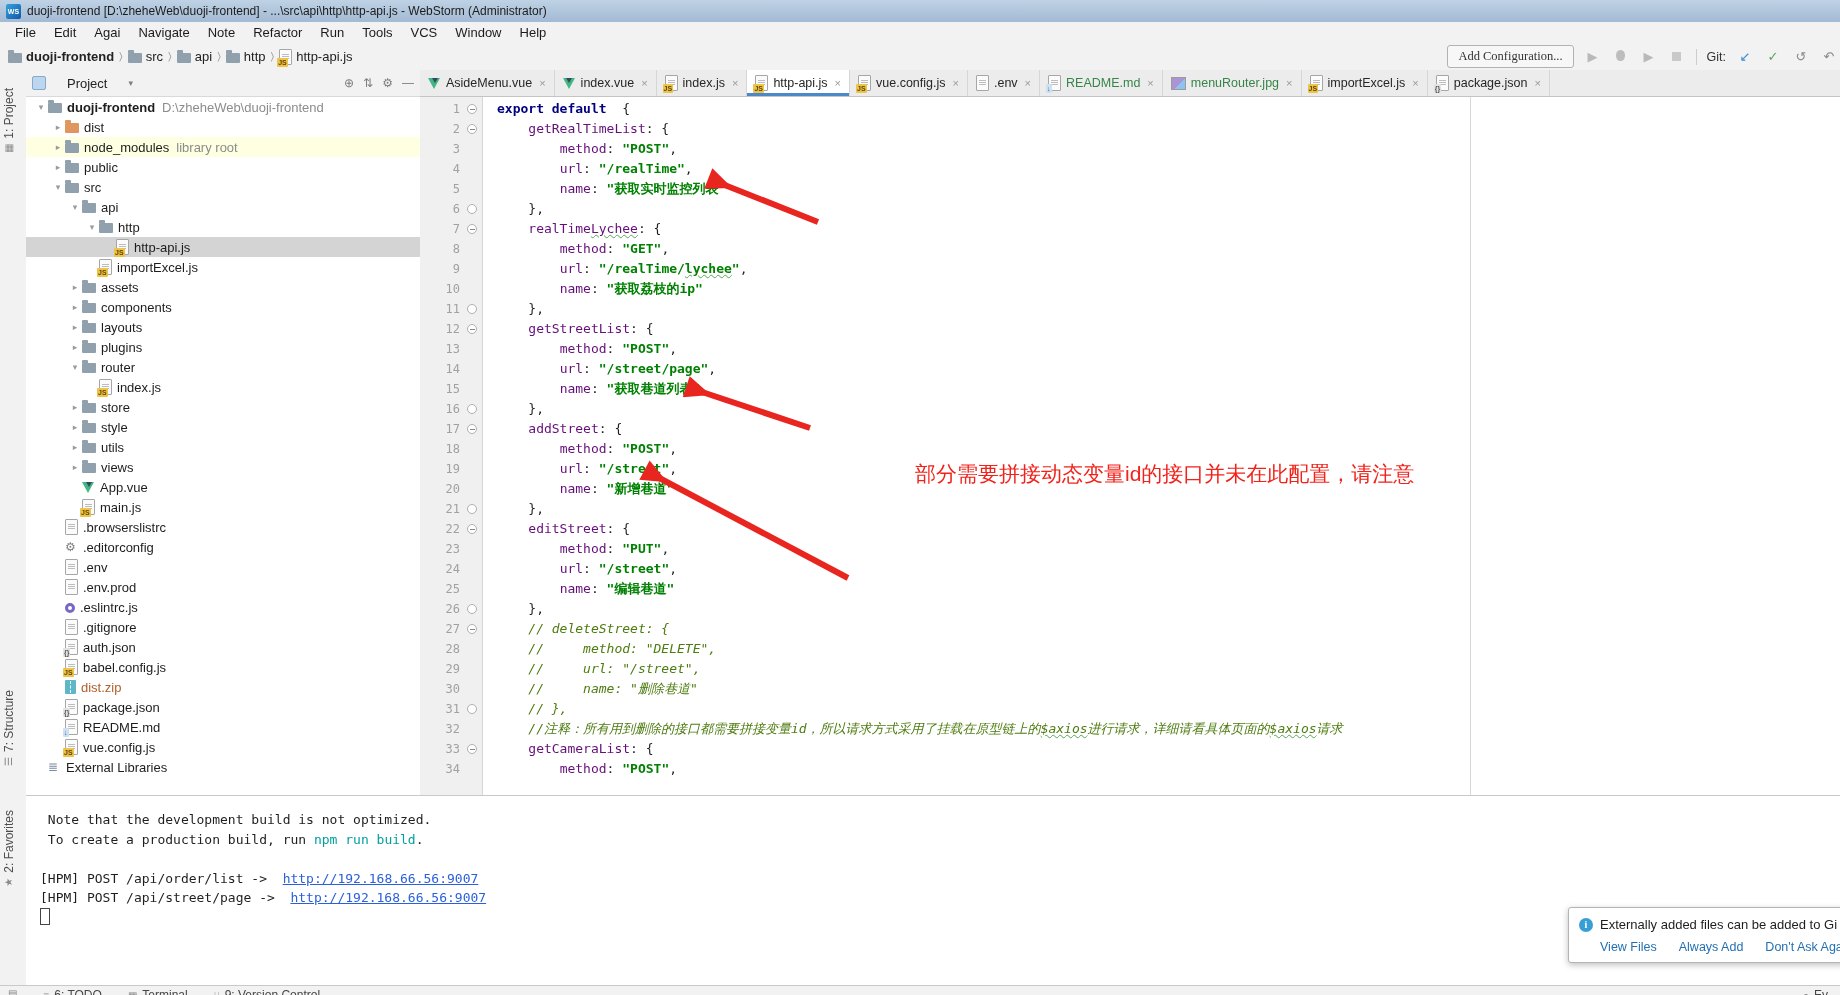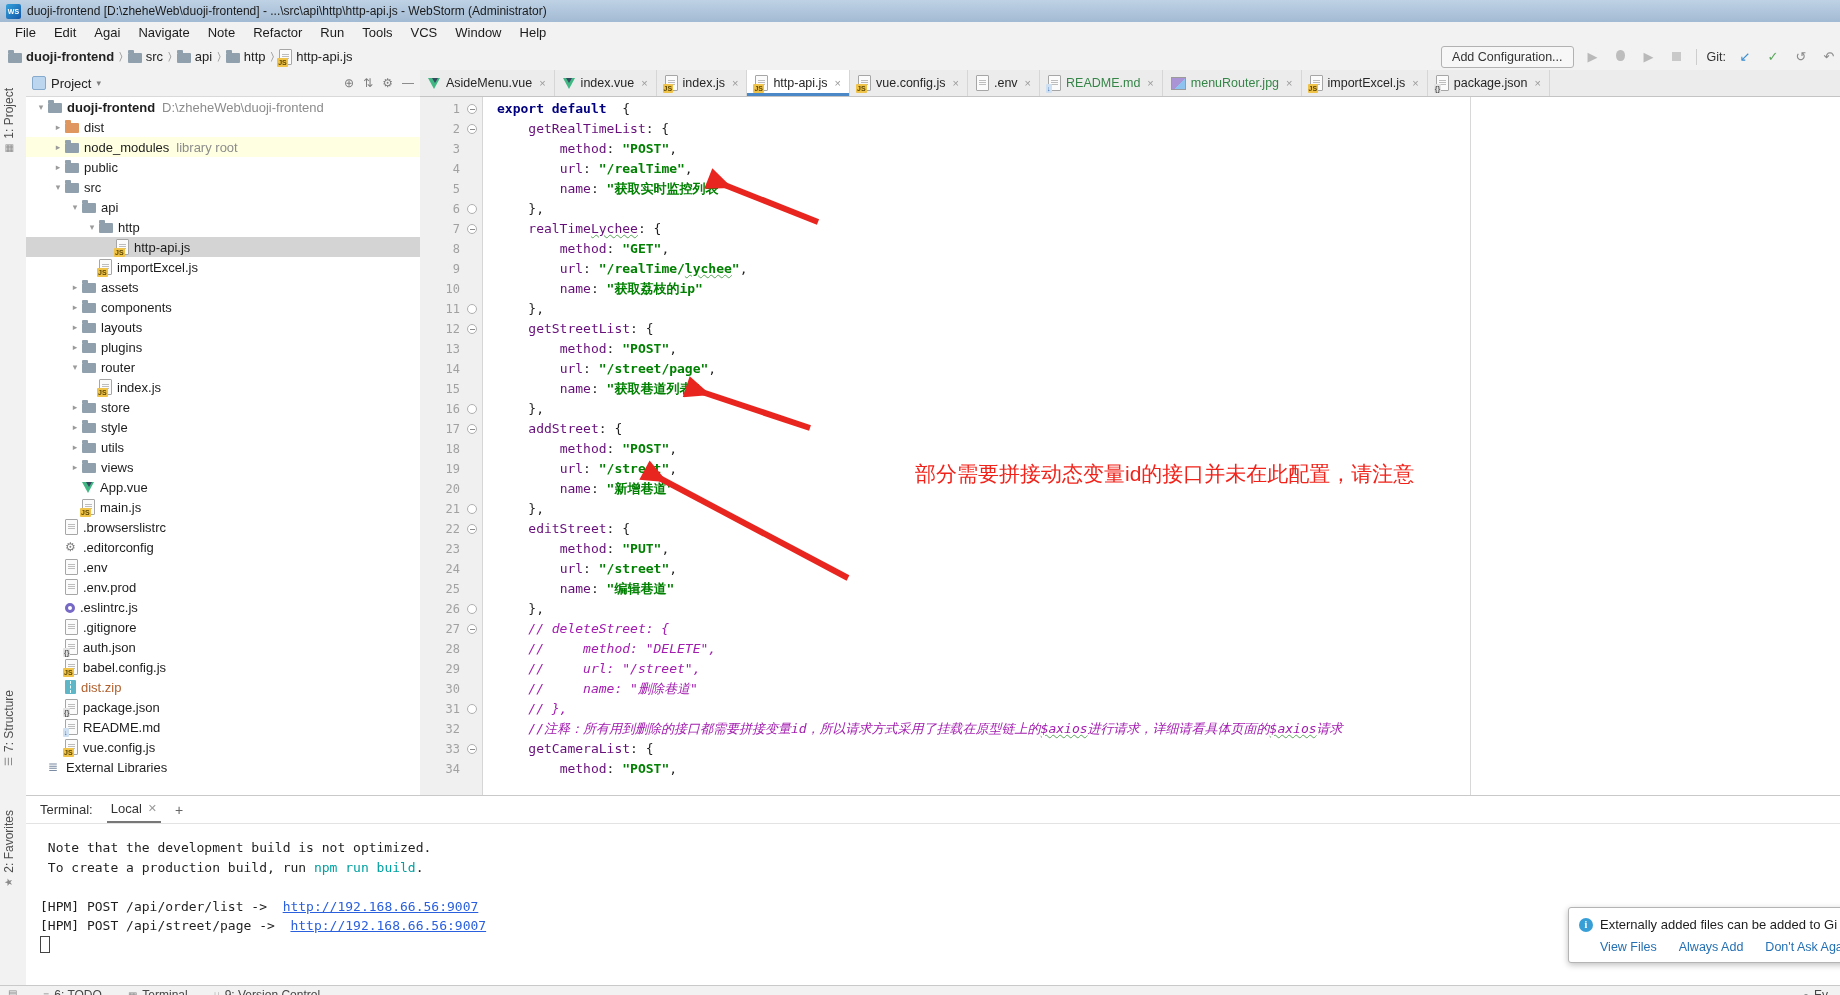--- a/index.html
+++ b/index.html
@@ -15,41 +15,41 @@
   #menubar{left:0;top:22px;right:0;height:21px;background:#f2f2f2;display:flex;align-items:center;padding-left:6px;}
   .menu-item{font-size:13px;color:#1b1b1b;padding:2px 9px;cursor:default;}
   
   #toolbar{left:0;top:43px;right:0;height:27px;background:#f2f2f2;border-bottom:1px solid #c9c9c9;
     display:flex;align-items:center;}
   #breadcrumbs{display:flex;align-items:center;gap:4px;padding-left:8px;font-size:13px;color:#222;}
   .crumb{display:flex;align-items:center;gap:4px;}
   .crumb-sep{color:#9a9a9a;font-size:11px;padding:0 1px;}
   #toolbar-right{margin-left:auto;display:flex;align-items:center;gap:10px;padding-right:2px;}
   #add-config{border:1px solid #b2b2b2;background:#f7f7f7;border-radius:3px;font-size:12.5px;
-    color:#333;padding:3px 10px;}
+    color:#333;padding:3px 10px;font-family:Liberation Serif, serif;}
   .tb-ico{font-size:13px;color:#b9b9b9;width:18px;text-align:center;}
   .tb-sep{width:1px;height:16px;background:#cdcdcd;}
   #git-label{font-size:12.5px;color:#333;}
   .ico-git-update{color:#3d8fd1;}
   .ico-git-commit{color:#57a559;}
   .ico-gray{color:#8b8b8b;}
   .ico-bug{display:inline-block;width:9px;height:11px;background:#bdbdbd;border-radius:50%/55%;}
   .ico-stop{display:inline-block;width:9px;height:9px;background:#c9c9c9;}
   
   #stripe-left{left:0;top:70px;bottom:0;width:26px;background:#f2f2f2;border-right:1px solid #d4d4d4;}
   .stripe-label{position:absolute;left:2px;writing-mode:vertical-rl;transform:rotate(180deg);
     font-size:12px;color:#4d4d4d;display:flex;align-items:center;gap:4px;}
   #stripe-project{top:18px;}
   #stripe-structure{top:620px;}
   #stripe-favorites{top:740px;}
   .stripe-ico{font-size:10px;color:#8a8a8a;transform:rotate(90deg);}
   
   #tree-panel{left:26px;top:70px;width:394px;height:725px;background:#fff;border-right:1px solid #c9c9c9;}
   #tree-header{height:26px;background:#f2f2f2;border-bottom:1px solid #d9d9d9;display:flex;align-items:center;
-    padding:0 6px;gap:5px;font-size:13px;color:#222;}
+    padding:0 6px;gap:21px;font-size:13px;color:#222;}
   .panel-ico{width:12px;height:12px;background:#bcd6ef;border:1px solid #85aacc;border-radius:2px;}
   #tree-header .hdr-icons{margin-left:auto;display:flex;gap:9px;color:#7e7e7e;font-size:12px;}
   #tree-rows{overflow:hidden;height:699px;}
   .trow{height:20px;display:flex;align-items:center;font-size:13px;color:#1d1d1d;white-space:nowrap;}
   .trow.sel{background:#d4d4d4;}
   .trow.hl{background:#ffffe1;}
   .chev{width:14px;text-align:center;color:#9b9b9b;font-size:9px;flex:none;}
   .tlabel{margin-left:5px;}
   .tsuffix{margin-left:7px;color:#8c8c8c;}
   .bold{font-weight:bold;}
@@ -91,21 +91,21 @@
     padding-top:2px;box-sizing:border-box;}
   .gl{height:20px;position:relative;color:#a1a1a1;font-size:12px;text-align:right;padding-right:22px;}
   .fold{position:absolute;right:5px;top:5px;width:8px;height:8px;border:1px solid #b0b0b0;border-radius:50%;background:#fff;}
   .fold.open:after{content:'';position:absolute;left:1.5px;right:1.5px;top:3.5px;border-top:1px solid #8a8a8a;}
   #code-lines{position:absolute;left:77px;top:2px;right:12px;white-space:pre;}
   .cl{height:20px;}
   .tk{color:#000080;font-weight:bold;}
   .tp{color:#660e7a;}
   .ts{color:#008000;font-weight:bold;}
   .tt{color:#1f1f1f;}
-  .tc{color:#a21caf;font-style:italic;}
+  .tc{color:#4d7c0f;font-style:italic;}
   .w{text-decoration:underline;text-decoration-style:wavy;text-decoration-color:#57a657;text-decoration-thickness:1px;}
   #margin-line{position:absolute;left:1050px;top:0;bottom:0;border-left:1px solid #d8d8d8;}
   
   #annotation-text{left:915px;top:460px;font-size:21px;color:#f1221a;z-index:6;white-space:nowrap;}
   #arrows{left:0;top:0;width:1840px;height:995px;pointer-events:none;z-index:5;}
   
   #terminal{left:26px;top:795px;right:0;height:190px;background:#fff;border-top:1px solid #c9c9c9;}
   #term-header{height:27px;display:flex;align-items:center;gap:14px;padding-left:14px;
     border-bottom:1px solid #e3e3e3;font-size:13px;color:#333;}
   #term-tab{display:flex;align-items:center;gap:6px;height:100%;padding:0 4px;border-bottom:2px solid #777;box-sizing:border-box;}
@@ -497,28 +497,20 @@
     <marker id="ah" markerUnits="userSpaceOnUse" markerWidth="28" markerHeight="24" refX="22" refY="11" orient="auto">
       <polygon points="0,11 26,0 26,22" fill="#e8251f"></polygon>
     </marker>
   </defs>
   <line x1="818" y1="222" x2="712" y2="180" stroke="#e8251f" stroke-width="6" marker-end="url(#ah)"></line>
   <line x1="810" y1="428" x2="690" y2="388" stroke="#e8251f" stroke-width="6" marker-end="url(#ah)"></line>
   <line x1="848" y1="578" x2="648" y2="472" stroke="#e8251f" stroke-width="6" marker-end="url(#ah)"></line>
 </svg>
 
 <div id="terminal" class="abs">
-  <div id="term-header">
-    <span>Terminal:</span>
-    <span id="term-tab">
-      <span>Local</span>
-      <span class="x">✕</span>
-    </span>
-    <span id="term-plus">+</span>
-  </div>
   <div id="term-body"><div><span> Note that the development build is not optimized.</span></div><div><span> To create a production build, run </span><span class="tcmd">npm run build</span><span>.</span></div><div>&nbsp;</div><div><span>[HPM] POST /api/order/list -&gt;  </span><span class="tlink">http://192.168.66.56:9007</span></div><div><span>[HPM] POST /api/street/page -&gt;  </span><span class="tlink">http://192.168.66.56:9007</span></div><div><span class="tcur"></span></div></div>
 </div>
 
 <div id="statusbar" class="abs">
   <span class="sb-ico">▤</span>
   <span id="sb-items" style="display:flex;gap:26px;">
       <span class="sb-item">
         <span class="sb-ico">≡</span>
         <span>6: TODO</span>
       </span>

